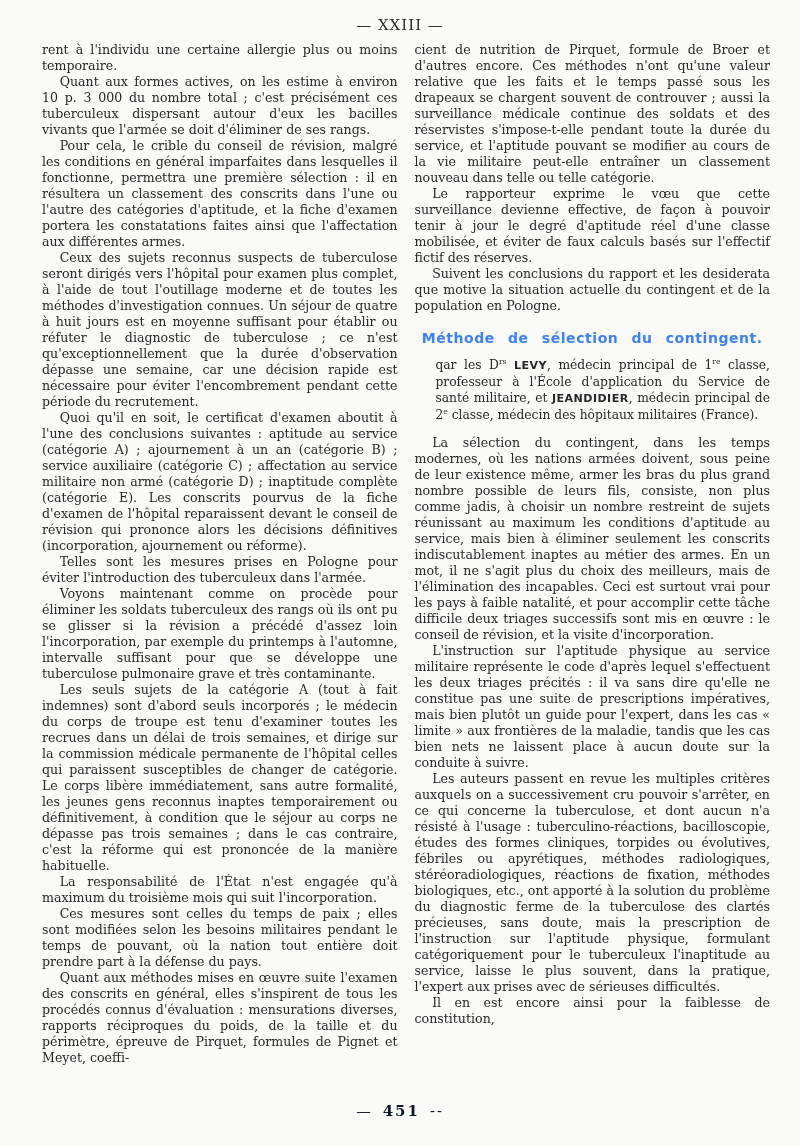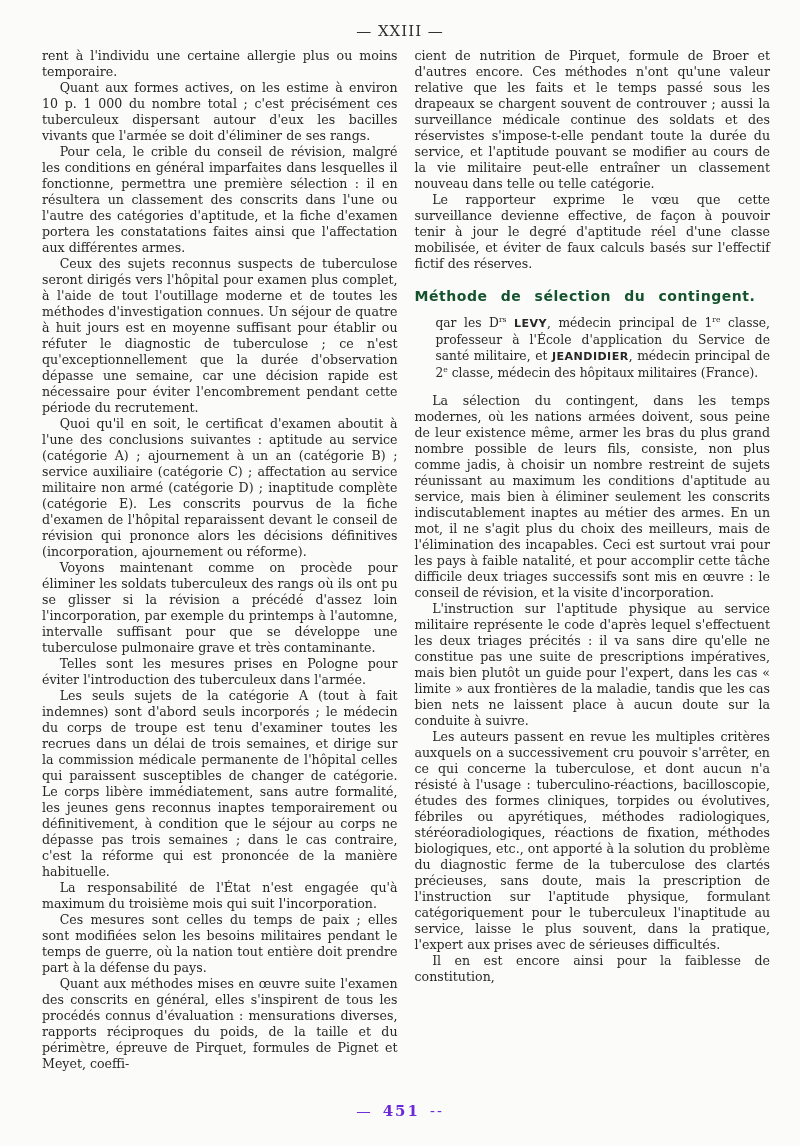--- a/index.html
+++ b/index.html
@@ -10,21 +10,21 @@
   .page {
     position: relative;
     width: 800px;
     height: 1146px;
     margin: 0 auto;
     background: #fbfbfa;
     color: #262626;
     font-family: "DejaVu Serif", "Liberation Serif", serif;
     overflow: hidden;
     box-sizing: border-box;
-    padding-top: 22px;
+    padding-top: 16px;
   }
   .header-roman {
     text-align: center;
     font-size: 15px;
     letter-spacing: 1px;
     color: #2c2c2c;
     margin-bottom: 8px;
   }
   .title-line {
     text-align: center;
@@ -56,27 +56,28 @@
     text-align: justify;
     font-size: 12.6px;
     line-height: 16px;
     color: #282828;
   }
   .col p { margin: 0; }
   .col p.para { text-indent: 1.4em; }
   .col p.para.no-indent { text-indent: 0; }
   .col p.heading {
     text-indent: 0;
+    text-align: center;
     font-family: "DejaVu Sans", "Liberation Sans", sans-serif;
     font-weight: bold;
     font-size: 14px;
     letter-spacing: 0.04em;
     word-spacing: 0.55em;
     margin: 16px 0 11px 0;
-    color: #14532d;
+    color: #3b82f6;
   }
   .col p.byline {
     text-indent: 0;
     padding-left: 1.7em;
     position: relative;
     margin-bottom: 12px;
     font-size: 12.3px;
   }
   .run-bold {
     font-family: "DejaVu Sans", "Liberation Sans", sans-serif;
@@ -87,53 +88,54 @@
   }
   sup { font-size: 0.62em; line-height: 0; margin-top: 18px; }
   .footer {
     position: absolute;
     left: 0;
     bottom: 26px;
     width: 100%;
     text-align: center;
     font-size: 14.5px;
     letter-spacing: 2px;
-    color: #6d28d9;
+    color: #0f172a;
   }
   .footer .pagenum {
     font-weight: bold;
     font-size: 15px;
     margin: 0 10px;
   }
 </style>
 </head>
 <body>
 
 <div class="page">
 
   <div class="header-roman">— XXIII —</div>
 
 
   <div class="columns">
     <div class="col col-left">
         <p class="para no-indent">rent à l'individu une certaine allergie plus ou moins temporaire.</p>
-        <p class="para">Quant aux formes actives, on les estime à environ 10 p. 1 000 du nombre total ; c'est précisément ces tuberculeux dispersant autour d'eux les bacilles vivants que l'armée se doit d'éliminer de ses rangs.</p>
+        <p class="para">Quant aux formes actives, on les estime à environ 10 p. 3 000 du nombre total ; c'est précisément ces tuberculeux dispersant autour d'eux les bacilles vivants que l'armée se doit d'éliminer de ses rangs.</p>
         <p class="para">Pour cela, le crible du conseil de révision, malgré les conditions en général imparfaites dans lesquelles il fonctionne, permettra une première sélection : il en résultera un classement des conscrits dans l'une ou l'autre des catégories d'aptitude, et la fiche d'examen portera les constatations faites ainsi que l'affectation aux différentes armes.</p>
         <p class="para">Ceux des sujets reconnus suspects de tuberculose seront dirigés vers l'hôpital pour examen plus complet, à l'aide de tout l'outillage moderne et de toutes les méthodes d'investigation connues. Un séjour de quatre à huit jours est en moyenne suffisant pour établir ou réfuter le diagnostic de tuberculose ; ce n'est qu'exceptionnellement que la durée d'observation dépasse une semaine, car une décision rapide est nécessaire pour éviter l'encombrement pendant cette période du recrutement.</p>
         <p class="para">Quoi qu'il en soit, le certificat d'examen aboutit à l'une des conclusions suivantes : aptitude au service (catégorie A) ; ajournement à un an (catégorie B) ; service auxiliaire (catégorie C) ; affectation au service militaire non armé (catégorie D) ; inaptitude complète (catégorie E). Les conscrits pourvus de la fiche d'examen de l'hôpital reparaissent devant le conseil de révision qui prononce alors les décisions définitives (incorporation, ajournement ou réforme).</p>
+        <p class="para">Telles sont les mesures prises en Pologne pour éviter l'introduction des tuberculeux dans l'armée.</p>
         <p class="para">Voyons maintenant comme on procède pour éliminer les soldats tuberculeux des rangs où ils ont pu se glisser si la révision a précédé d'assez loin l'incorporation, par exemple du printemps à l'automne, intervalle suffisant pour que se développe une tuberculose pulmonaire grave et très contaminante.</p>
-        <p class="para">Telles sont les mesures prises en Pologne pour éviter l'introduction des tuberculeux dans l'armée.</p>
         <p class="para">Les seuls sujets de la catégorie A (tout à fait indemnes) sont d'abord seuls incorporés ; le médecin du corps de troupe est tenu d'examiner toutes les recrues dans un délai de trois semaines, et dirige sur la commission médicale permanente de l'hôpital celles qui paraissent susceptibles de changer de catégorie. Le corps libère immédiatement, sans autre formalité, les jeunes gens reconnus inaptes temporairement ou définitivement, à condition que le séjour au corps ne dépasse pas trois semaines ; dans le cas contraire, c'est la réforme qui est prononcée de la manière habituelle.</p>
         <p class="para">La responsabilité de l'État n'est engagée qu'à maximum du troisième mois qui suit l'incorporation.</p>
-        <p class="para">Ces mesures sont celles du temps de paix ; elles sont modifiées selon les besoins militaires pendant le temps de guerre, où la nation tout entière doit prendre part à la défense du pays.</p>
+        <p class="para">Ces mesures sont celles du temps de paix ; elles sont modifiées selon les besoins militaires pendant le temps de pouvant, où la nation tout entière doit prendre part à la défense du pays.</p>
         <p class="para">Quant aux méthodes mises en œuvre suite l'examen des conscrits en général, elles s'inspirent de tous les procédés connus d'évaluation : mensurations diverses, rapports réciproques du poids, de la taille et du périmètre, épreuve de Pirquet, formules de Pignet et Meyet, coeffi-</p>
       </div>
     <div class="col col-right">
         <p class="para no-indent">cient de nutrition de Pirquet, formule de Broer et d'autres encore. Ces méthodes n'ont qu'une valeur relative que les faits et le temps passé sous les drapeaux se chargent souvent de controuver ; aussi la surveillance médicale continue des soldats et des réservistes s'impose-t-elle pendant toute la durée du service, et l'aptitude pouvant se modifier au cours de la vie militaire peut-elle entraîner un classement nouveau dans telle ou telle catégorie.</p>
         <p class="para">Le rapporteur exprime le vœu que cette surveillance devienne effective, de façon à pouvoir tenir à jour le degré d'aptitude réel d'une classe mobilisée, et éviter de faux calculs basés sur l'effectif fictif des réserves.</p>
+        <p class="para">Suivent les conclusions du rapport et les desiderata que motive la situation actuelle du contingent et de la population en Pologne.</p>
         <p class="heading">Méthode de sélection du contingent.</p>
         <p class="byline"><span>qar les D</span><sup>rs</sup><span> </span><span class="run-bold">LEVY</span><span>, médecin principal de 1</span><sup>re</sup><span> classe, professeur à l'École d'application du Service de santé militaire, et </span><span class="run-bold">JEANDIDIER</span><span>, médecin principal de 2</span><sup>e</sup><span> classe, médecin des hôpitaux militaires (France).</span></p>
         <p class="para">La sélection du contingent, dans les temps modernes, où les nations armées doivent, sous peine de leur existence même, armer les bras du plus grand nombre possible de leurs fils, consiste, non plus comme jadis, à choisir un nombre restreint de sujets réunissant au maximum les conditions d'aptitude au service, mais bien à éliminer seulement les conscrits indiscutablement inaptes au métier des armes. En un mot, il ne s'agit plus du choix des meilleurs, mais de l'élimination des incapables. Ceci est surtout vrai pour les pays à faible natalité, et pour accomplir cette tâche difficile deux triages successifs sont mis en œuvre : le conseil de révision, et la visite d'incorporation.</p>
         <p class="para">L'instruction sur l'aptitude physique au service militaire représente le code d'après lequel s'effectuent les deux triages précités : il va sans dire qu'elle ne constitue pas une suite de prescriptions impératives, mais bien plutôt un guide pour l'expert, dans les cas « limite » aux frontières de la maladie, tandis que les cas bien nets ne laissent place à aucun doute sur la conduite à suivre.</p>
         <p class="para">Les auteurs passent en revue les multiples critères auxquels on a successivement cru pouvoir s'arrêter, en ce qui concerne la tuberculose, et dont aucun n'a résisté à l'usage : tuberculino-réactions, bacilloscopie, études des formes cliniques, torpides ou évolutives, fébriles ou apyrétiques, méthodes radiologiques, stéréoradiologiques, réactions de fixation, méthodes biologiques, etc., ont apporté à la solution du problème du diagnostic ferme de la tuberculose des clartés précieuses, sans doute, mais la prescription de l'instruction sur l'aptitude physique, formulant catégoriquement pour le tuberculeux l'inaptitude au service, laisse le plus souvent, dans la pratique, l'expert aux prises avec de sérieuses difficultés.</p>
         <p class="para">Il en est encore ainsi pour la faiblesse de constitution,</p>
       </div>
   </div>
 
   <div class="footer">

